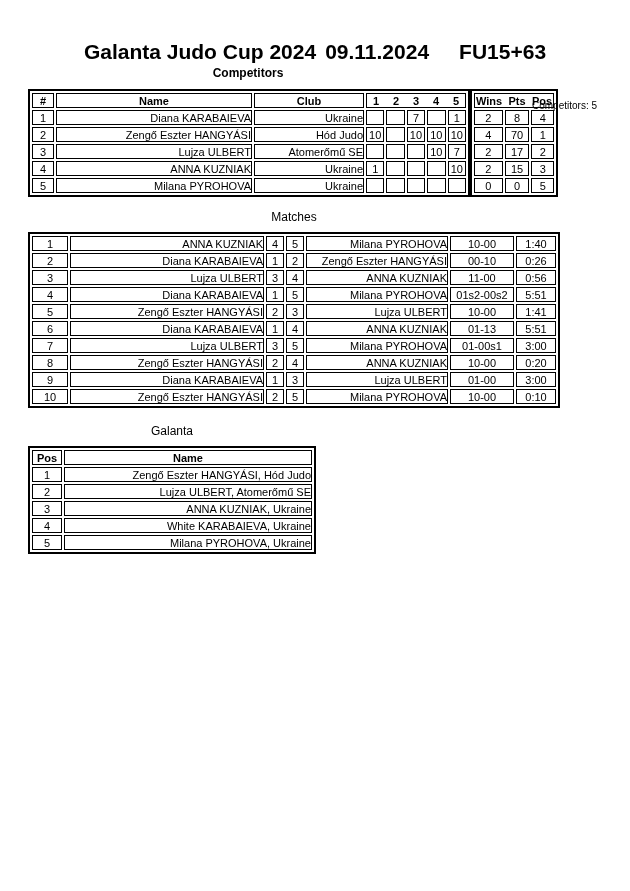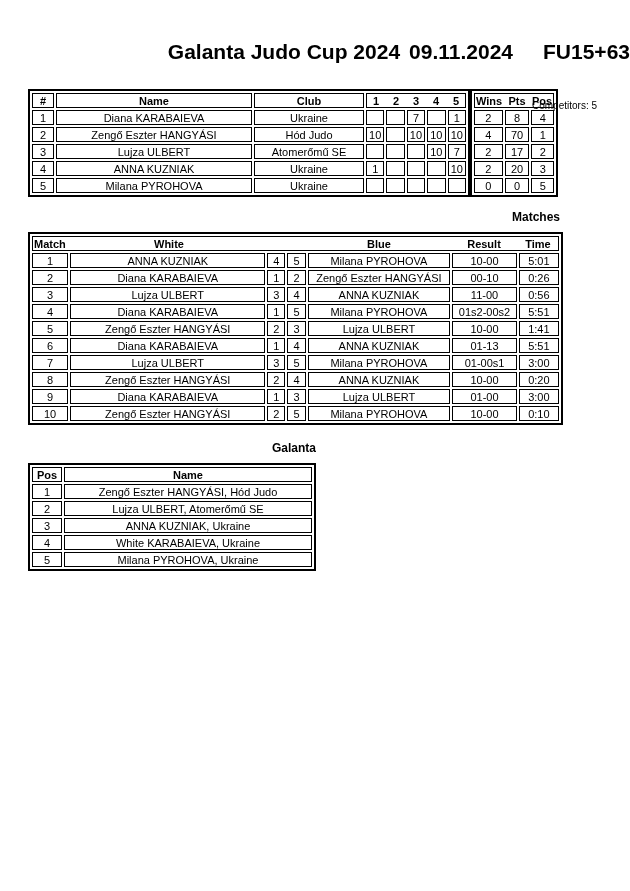--- a/index.html
+++ b/index.html
@@ -1,56 +1,57 @@
 <!DOCTYPE html>
 <html><head>
 <meta charset="utf-8">
 <style>
   html,body { margin:0; padding:0; }
   body {
     width:630px; height:891px; background:#ffffff; color:#000;
     font-family:"Liberation Sans","DejaVu Sans",sans-serif;
     overflow:hidden;
   }
-  .title { margin-top:40px; text-align:right; font-size:21px; font-weight:bold; white-space:nowrap; }
+  .title { margin-top:40px; text-align:center; font-size:21px; font-weight:bold; white-space:nowrap; }
   .title .date { margin-left:9px; }
   .title .cat  { margin-left:30px; }
   .subrow { position:relative; height:16px; margin-top:2px; }
   .comp-heading { position:absolute; left:28px; width:440px; text-align:center; font-size:12px; font-weight:bold; }
   .comp-count   { position:absolute; right:33px; top:2px; font-size:10px;margin-top:32px; }
   .tables-row { display:flex; align-items:flex-start; margin:7px 0 0 28px; }
   table.grid {
     border-collapse:separate; border-spacing:2px;
     border:2px solid #000; table-layout:fixed; background:#fff;
   }
   .grid th, .grid td {
     border:1px solid #000; box-sizing:border-box; height:15px;
     padding:0; font-size:11px; line-height:12px; vertical-align:middle;
     overflow:hidden; white-space:nowrap;
   }
   .grid th { font-weight:bold; text-align:center; }
-  .tl { text-align:center; padding-left:4px; }
+  .tl { text-align:right; padding-left:4px; }
   .tc { text-align:center; }
   .hflex { display:flex; gap:2px; align-items:center; height:100%; }
   .hflex span { display:block; text-align:center; }
   .hflex .hl { text-align:left; padding-left:1px; }
-  .sec-heading { font-size:12px; font-weight:bold; text-align:right; }
+  .sec-heading { font-size:12px; font-weight:normal; text-align:center; }
   .m-heading { margin:13px 0 0 28px; width:532px; }
   .r-heading { margin:16px 0 0 28px; width:288px; }
   table.matches { margin:8px 0 0 28px; }
   table.results { margin:8px 0 0 28px; }
 </style>
 </head>
 <body>
 
 <div class="title">
   <span>Galanta Judo Cup 2024</span><span class="date">09.11.2024</span><span class="cat">FU15+63</span>
 </div>
 
 <div class="subrow">
+  <div class="comp-heading">Competitors</div>
   <div class="comp-count">Competitors: 5</div>
 </div>
 
 <div class="tables-row">
   <table class="grid">
     <colgroup>
         <col style="width:22px">
         <col style="width:196px">
         <col style="width:110px">
         <col style="width:18px">
@@ -153,21 +154,21 @@
       <td class="tc">70</td>
       <td class="tc">1</td>
     </tr>
     <tr>
       <td class="tc">2</td>
       <td class="tc">17</td>
       <td class="tc">2</td>
     </tr>
     <tr>
       <td class="tc">2</td>
-      <td class="tc">20</td>
+      <td class="tc">15</td>
       <td class="tc">3</td>
     </tr>
     <tr>
       <td class="tc">0</td>
       <td class="tc">0</td>
       <td class="tc">5</td>
     </tr>
   </tbody>
     </table>
 </div>
@@ -178,41 +179,28 @@
   <colgroup>
       <col style="width:36px">
       <col style="width:194px">
       <col style="width:18px">
       <col style="width:18px">
       <col style="width:142px">
       <col style="width:64px">
       <col style="width:40px">
     </colgroup>
   <tbody>
-      <tr>
-    <th colspan="7">
-      <div class="hflex">
-        <span class="hl" style="width:36px">Match</span>
-        <span style="width:194px">White</span>
-        <span style="width:18px"></span>
-        <span style="width:18px"></span>
-        <span style="width:142px">Blue</span>
-        <span style="width:64px">Result</span>
-        <span style="width:40px">Time</span>
-      </div>
-    </th>
-  </tr>
   <tr>
     <td class="tc">1</td>
     <td class="tl">ANNA KUZNIAK</td>
     <td class="tc">4</td>
     <td class="tc">5</td>
     <td class="tl">Milana PYROHOVA</td>
     <td class="tc">10-00</td>
-    <td class="tc">5:01</td>
+    <td class="tc">1:40</td>
   </tr>
   <tr>
     <td class="tc">2</td>
     <td class="tl">Diana KARABAIEVA</td>
     <td class="tc">1</td>
     <td class="tc">2</td>
     <td class="tl">Zengő Eszter HANGYÁSI</td>
     <td class="tc">00-10</td>
     <td class="tc">0:26</td>
   </tr>

